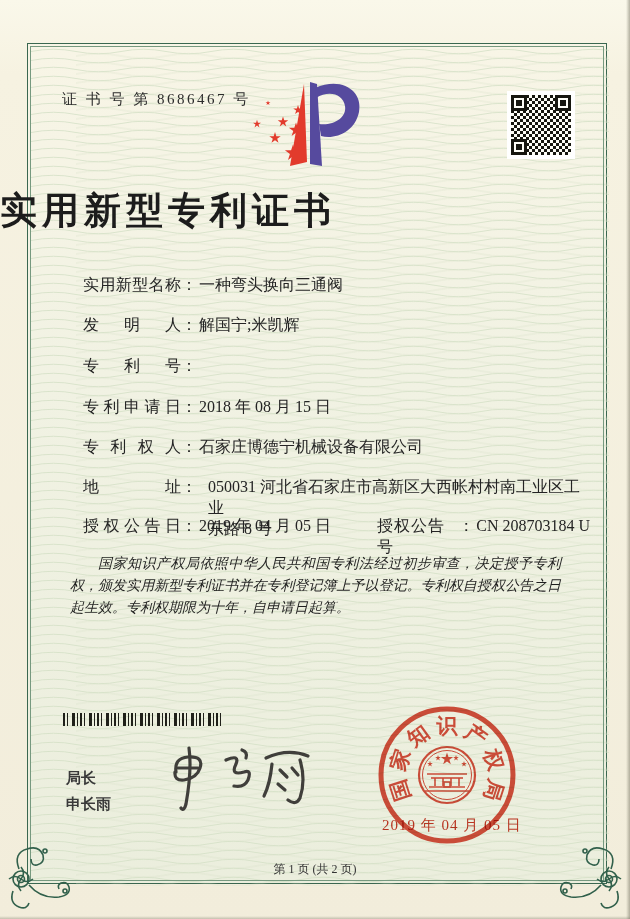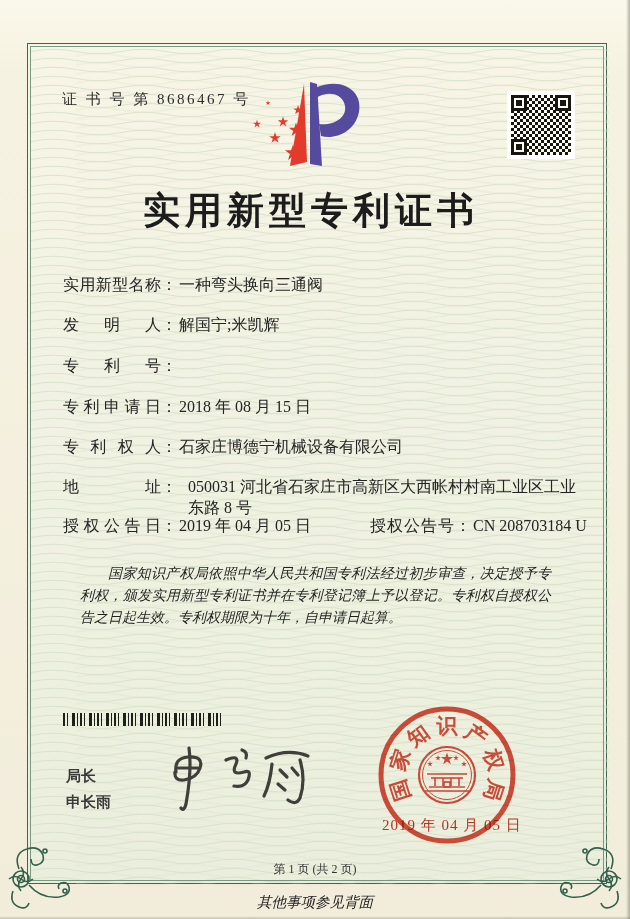--- a/index.html
+++ b/index.html
@@ -26,43 +26,43 @@
   .logo{position:absolute; left:245px; top:72px;}
   .qr{position:absolute; left:507px; top:91px; width:68px; height:68px; background:#fff; }
   .qr-noise{position:absolute; inset:4px;
     background:conic-gradient(#16160f 90deg,#fdfdf6 90deg 180deg,#16160f 180deg 270deg,#fdfdf6 270deg);
     background-size:6px 6px;}
   .fp{position:absolute; width:10px; height:10px; background:#fdfdf6; border:3px solid #16160f;
       display:flex; align-items:center; justify-content:center;}
   .fp i{display:block; width:6px; height:6px; background:#16160f;}
   .fp.tl{left:4px; top:4px;} .fp.tr{right:4px; top:4px;} .fp.bl{left:4px; bottom:4px;}
 
-  .title{position:absolute; left:0; right:8px; top:186px; text-align:center;
+  .title{position:absolute; left:0; right:8px; top:186px; text-align:left;
     font-size:37px; font-weight:bold; letter-spacing:5px; color:#1c1c1c;}
 
   .frow{position:absolute; left:63px; right:40px; display:flex; align-items:flex-start;
     font-size:16px; line-height:21px; color:#242424;}
-  .flabel{display:inline-block; width:98px; text-align:justify; text-align-last:justify; flex:none;}
+  .flabel{display:inline-block; width:98px; text-align:justify; text-align-last:justify; flex:none;margin-left:20px;}
   .fcolon{flex:none; width:16px;}
   .fvalue{margin-left:2px; white-space:nowrap;}
   .fvalue.wrap{white-space:pre-line; width:392px;margin-left:11px;}
   .fgroup2{position:absolute; left:307px; top:0; display:flex;}
-  .fgroup2 .flabel2{letter-spacing:1px;}
+  .fgroup2 .flabel2{letter-spacing:1px;margin-left:7px;}
 
   .body-text{position:absolute; left:62px; top:545px; width:507px;
     font-size:14px; line-height:22px; text-align:justify; color:#1f1f1f; font-style:italic;}
-  .body-text p{margin:18px; text-indent:2em;}
+  .body-text p{margin:8px; text-indent:2em;}
 
   .barcode{position:absolute; left:63px; top:713px; width:162px; height:13px;
     background:
       repeating-linear-gradient(90deg,#20201a 0 2px,transparent 2px 4px,#20201a 4px 5px,
         transparent 5px 9px,#20201a 9px 12px,transparent 12px 14px,#20201a 14px 15px,transparent 15px 17px);}
 
   .director{position:absolute; left:66px; top:765px;
-    font-family:Liberation Mono, monospace; font-weight:bold;
+    font-family:Liberation Sans, sans-serif; font-weight:bold;
     font-size:15px; line-height:26px; color:#3a3a3a;}
   .signature{position:absolute; left:148px; top:742px;}
 
   .seal{position:absolute; left:363px; top:691px; mix-blend-mode:multiply; opacity:.93;}
   .seal-date{position:absolute; left:382px; top:816px; width:190px;
     font-size:15px; letter-spacing:1px; color:#c93a27; mix-blend-mode:multiply;}
 
   .page-info{position:absolute; left:0; right:0; top:861px; text-align:center;
     font-size:12px; color:#333;}
   .back-note{position:absolute; left:0; right:0; top:893px; text-align:center;
@@ -266,17 +266,16 @@
       <circle cx="16" cy="38" r="3.5"></circle>
       <path d="M16,26 q5,6 0,12 M16,50 q-5,-6 0,-12 M4,38 q6,-5 12,0 M28,38 q-6,5 -12,0"></path>
       <path d="M14,28 Q8,12 22,8 Q34,4 38,14 Q40,22 32,24 Q26,25 26,18"></path>
       <path d="M24,44 Q36,58 54,56 Q66,54 64,46 Q62,40 56,42 Q52,44 54,48"></path>
       <path d="M8,50 Q4,62 14,66 Q22,69 24,62"></path>
       <circle cx="40" cy="10" r="2"></circle>
       <circle cx="60" cy="50" r="2"></circle>
     </g>
   </svg>
 
-  <div class="back-note">其他事项参见背面</div>
 
   <div class="edge-r"></div>
   <div class="edge-b"></div>
 </div>
 
 </body></html>

